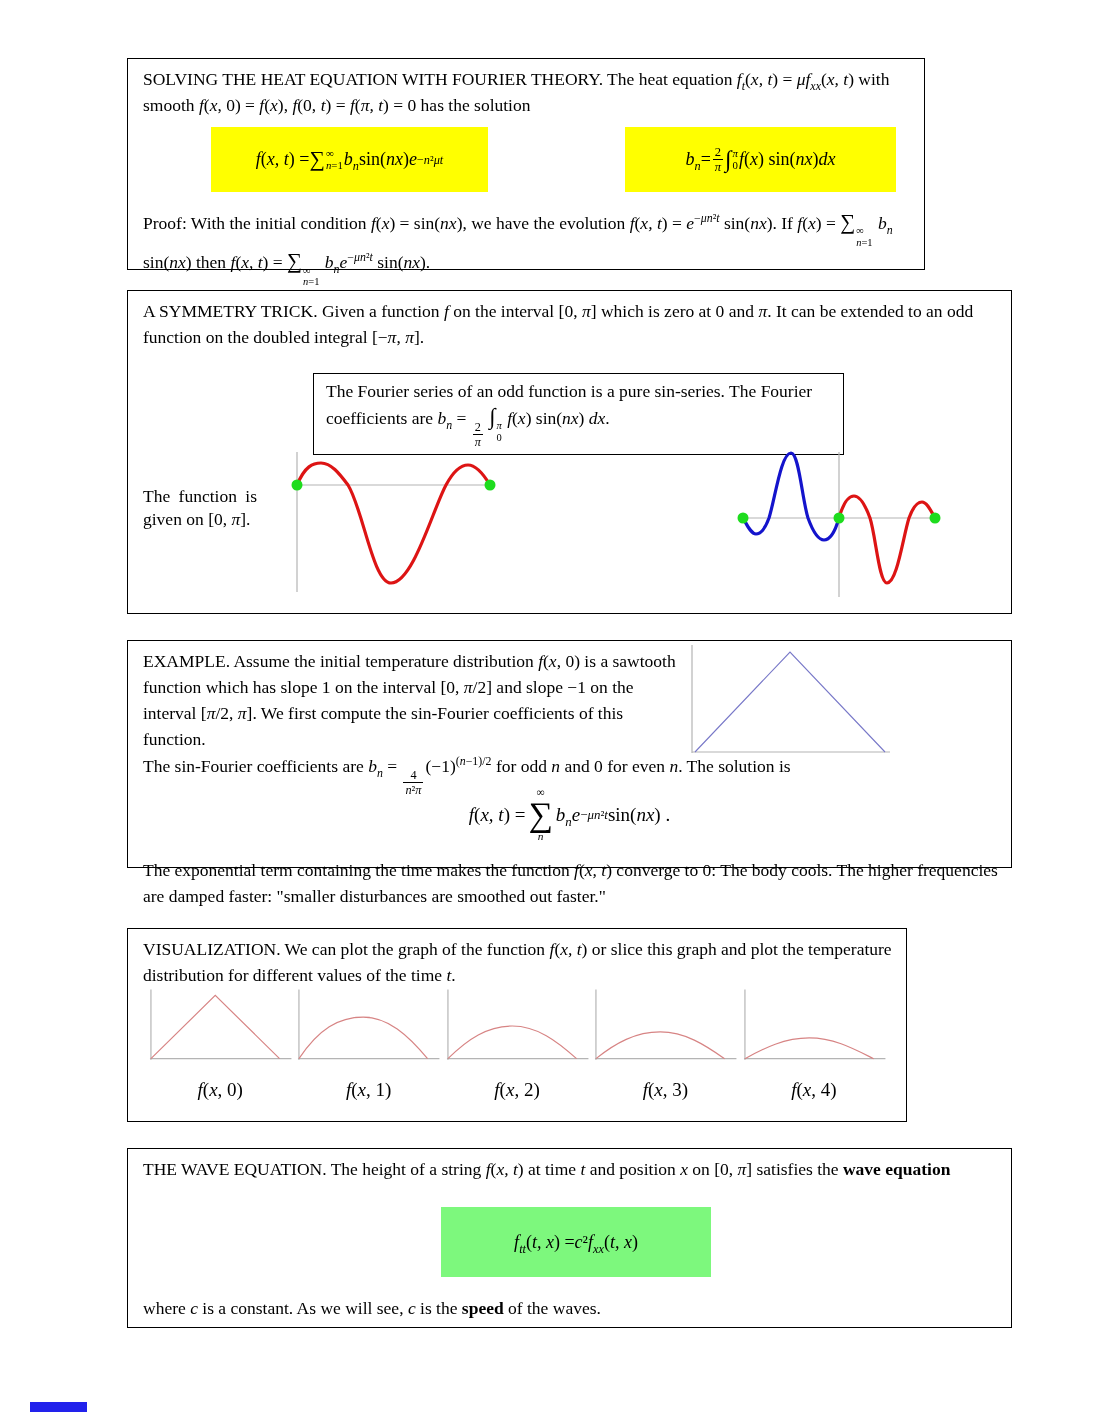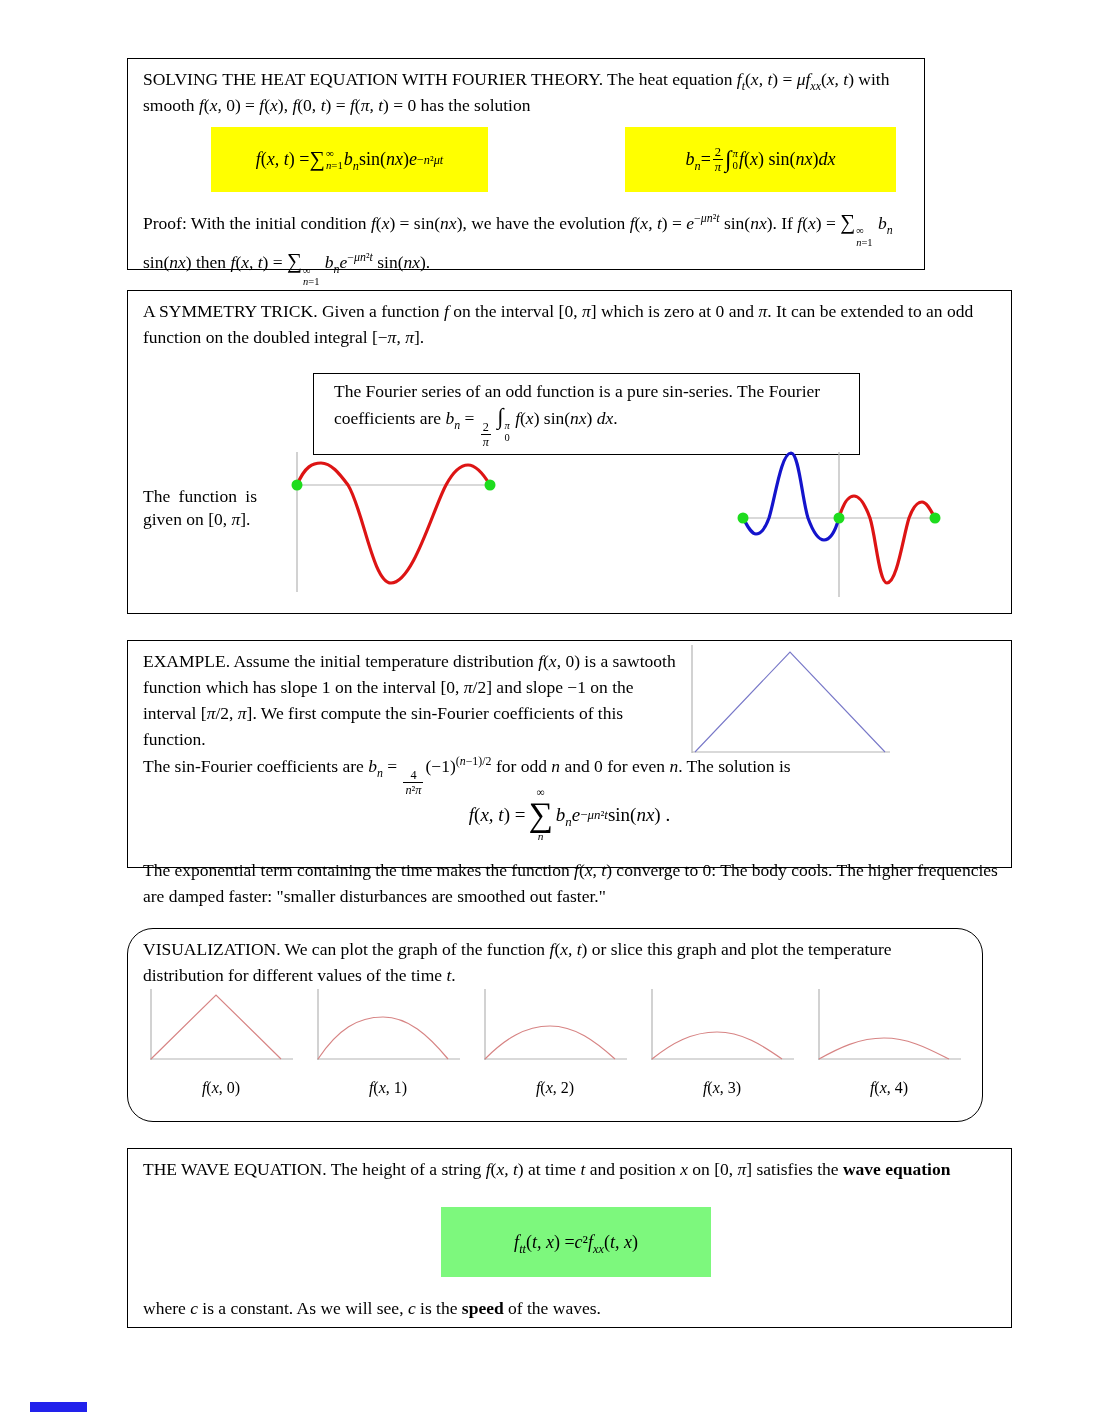--- a/index.html
+++ b/index.html
@@ -23,21 +23,21 @@
   .frac > span:last-child { border-top:1px solid #000; padding:0 2px; }
   .bigsum { display:inline-flex; flex-direction:column; align-items:center; font-size:0.60em; line-height:1.05; vertical-align:middle; margin:0 3px; }
   .bigsum .sig { font-size:3em; line-height:0.95; }
   
   .axis { stroke:var(--axis-gray); stroke-width:1.2; fill:none; }
   .curve-red { stroke:var(--curve-red); stroke-width:3.2; fill:none; stroke-linecap:round; }
   .curve-blue { stroke:var(--curve-blue); stroke-width:3.2; fill:none; stroke-linecap:round; }
   .dot { fill:var(--dot-green); }
   .tri { stroke:var(--triangle-blue); stroke-width:1.1; fill:none; }
   .slice-curve { stroke:var(--slice-pink); stroke-width:1.2; fill:none; }
-  .slice-label { width:150px; text-align:center; font-size:16px; }
+  .slice-label { width:150px; text-align:center; font-size:19px; }
   .plots-row, .labels-row { position:absolute; display:flex; justify-content:space-between; }
   .link-marker { position:absolute; background:var(--link-blue); }
 </style>
 </head>
 <body>
 
 <div class="page">
 
   <section class="panel" style="left:127px; top:58px; width:798px; height:212px;">
     <div class="abs txt" style="left:15px; top:7px; right:13px;">SOLVING THE HEAT EQUATION WITH FOURIER THEORY. The heat equation <i>f<sub>t</sub></i>(<i>x, t</i>) = <i>μf<sub>xx</sub></i>(<i>x, t</i>) with smooth <i>f</i>(<i>x</i>, 0) = <i>f</i>(<i>x</i>), <i>f</i>(0, <i>t</i>) = <i>f</i>(<i>π, t</i>) = 0 has the solution</div>
@@ -56,21 +56,21 @@
           <span>∞</span>
           <span><i>n</i>=1</span>
         </span> <i>b<sub>n</sub></i> sin(<i>nx</i>) then <i>f</i>(<i>x, t</i>) = <span class="sum">∑</span><span class="ss">
           <span>∞</span>
           <span><i>n</i>=1</span>
         </span> <i>b<sub>n</sub></i><i>e</i><sup>−<i>μn</i>²<i>t</i></sup> sin(<i>nx</i>).</div>
   </section>
 
   <section class="panel" style="left:127px; top:290px; width:885px; height:324px;">
     <div class="abs txt" style="left:15px; top:7px; right:13px;">A SYMMETRY TRICK. Given a function <i>f</i> on the interval [0, <i>π</i>] which is zero at 0 and <i>π</i>. It can be extended to an odd function on the doubled integral [−<i>π</i>, <i>π</i>].</div>
-    <div class="abs txt" style="left:185px; top:82px; width:505px; border:1.5px solid var(--box-border); padding:4px 20px;">The Fourier series of an odd function is a pure sin-series.  The Fourier coefficients are <i>b<sub>n</sub></i> = <span class="frac">
+    <div class="abs txt" style="left:185px; top:82px; width:505px; border:1.5px solid var(--box-border); padding:4px 12px;">The Fourier series of an odd function is a pure sin-series.  The Fourier coefficients are <i>b<sub>n</sub></i> = <span class="frac">
           <span>2</span>
           <span><i>π</i></span>
         </span> <span class="int">∫</span><span class="ss">
           <span><i>π</i></span>
           <span>0</span>
         </span> <i>f</i>(<i>x</i>) sin(<i>nx</i>) <i>dx</i>.</div>
     <div class="abs cap" style="left:15px; top:194px; width:114px;">The function is given on [0, <i>π</i>].</div>
 
     <svg class="abs" style="left:163px; top:160px;" width="210" height="145" viewBox="0 0 210 145">
       <line class="axis" x1="6" y1="1" x2="6" y2="141"></line>
@@ -106,21 +106,21 @@
           <span><i>n</i>²<i>π</i></span>
         </span>(−1)<sup>(<i>n</i>−1)/2</sup> for odd <i>n</i> and 0 for even <i>n</i>.  The solution is</div>
     <div class="formula-row" style="top:136px; height:76px;"><i>f</i>(<i>x, t</i>) = <span class="bigsum">
           <span>∞</span>
           <span class="sig">∑</span>
           <span><i>n</i></span>
         </span> <i>b<sub>n</sub></i><i>e</i><sup>−<i>μn</i>²<i>t</i></sup> sin(<i>nx</i>) .</div>
     <div class="abs txt" style="left:15px; top:216px; right:13px;">The exponential term containing the time makes the function <i>f</i>(<i>x, t</i>) converge to 0: The body cools. The higher frequencies are damped faster: "smaller disturbances are smoothed out faster."</div>
   </section>
 
-  <section class="panel" style="left:127px; top:928px; width:856px; height:194px;border-radius:26px;">
+  <section class="panel" style="left:127px; top:928px; width:780px; height:194px;">
     <div class="abs txt" style="left:15px; top:7px; right:13px;">VISUALIZATION. We can plot the graph of the function <i>f</i>(<i>x, t</i>) or slice this graph and plot the temperature distribution for different values of the time <i>t</i>.</div>
 
     <div class="plots-row" style="top:58px; left:18px; right:18px;">
       <svg width="150" height="80" viewBox="0 0 150 80">
         <line class="axis" x1="5" y1="2" x2="5" y2="73"></line>
         <line class="axis" x1="4" y1="72" x2="147" y2="72"></line>
         <path class="slice-curve" d="M5,72 L70,8 L135,72"></path>
       </svg>
       <svg width="150" height="80" viewBox="0 0 150 80">
         <line class="axis" x1="5" y1="2" x2="5" y2="73"></line>

